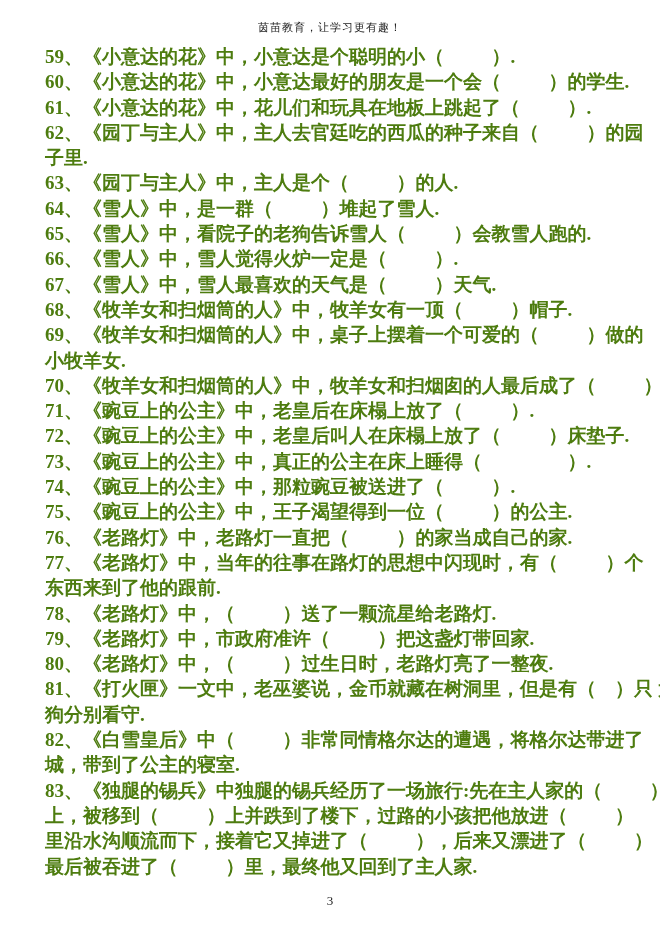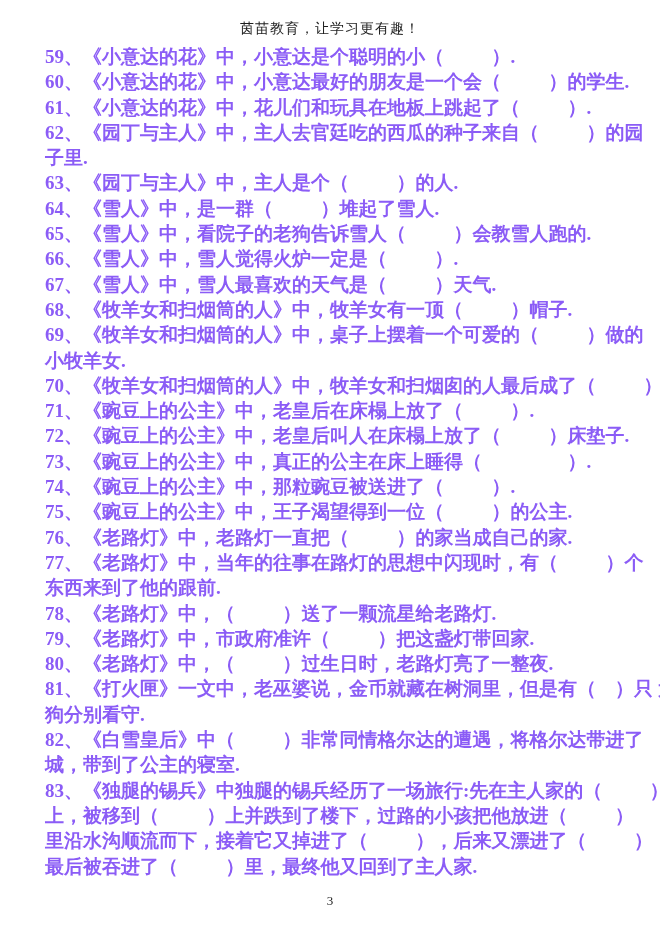--- a/index.html
+++ b/index.html
@@ -14,33 +14,33 @@
     height: 934px;
     background: #ffffff;
     overflow: hidden;
   }
   .header {
     position: absolute;
     top: 20px;
     left: 0;
     right: 0;
     text-align: center;
-    font-size: 14px;
+    font-size: 11px;
     letter-spacing: 1px;
     color: #1c1c1c;
   }
   .content {
     position: absolute;
     top: 44px;
     left: 45px;
     width: 575px;
     font-size: 19px;
     line-height: 25.3px;
     font-weight: 600;
-    color: #8b5cf6;
+    color: #4d7c0f;
     white-space: pre;
   }
   .line {
     height: 25.3px;
   }
   .footer {
     position: absolute;
     top: 893px;
     left: 0;
     right: 0;

